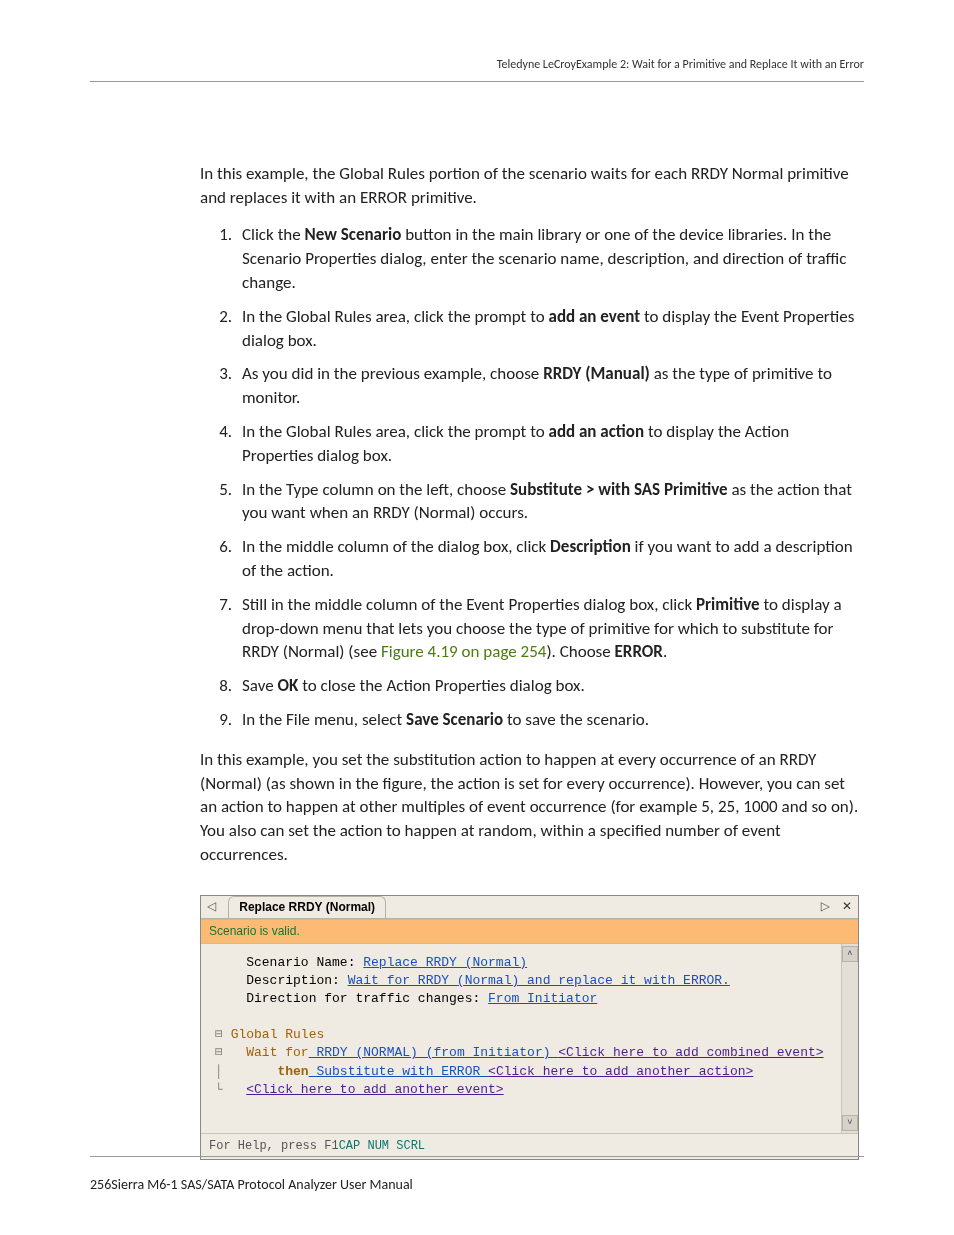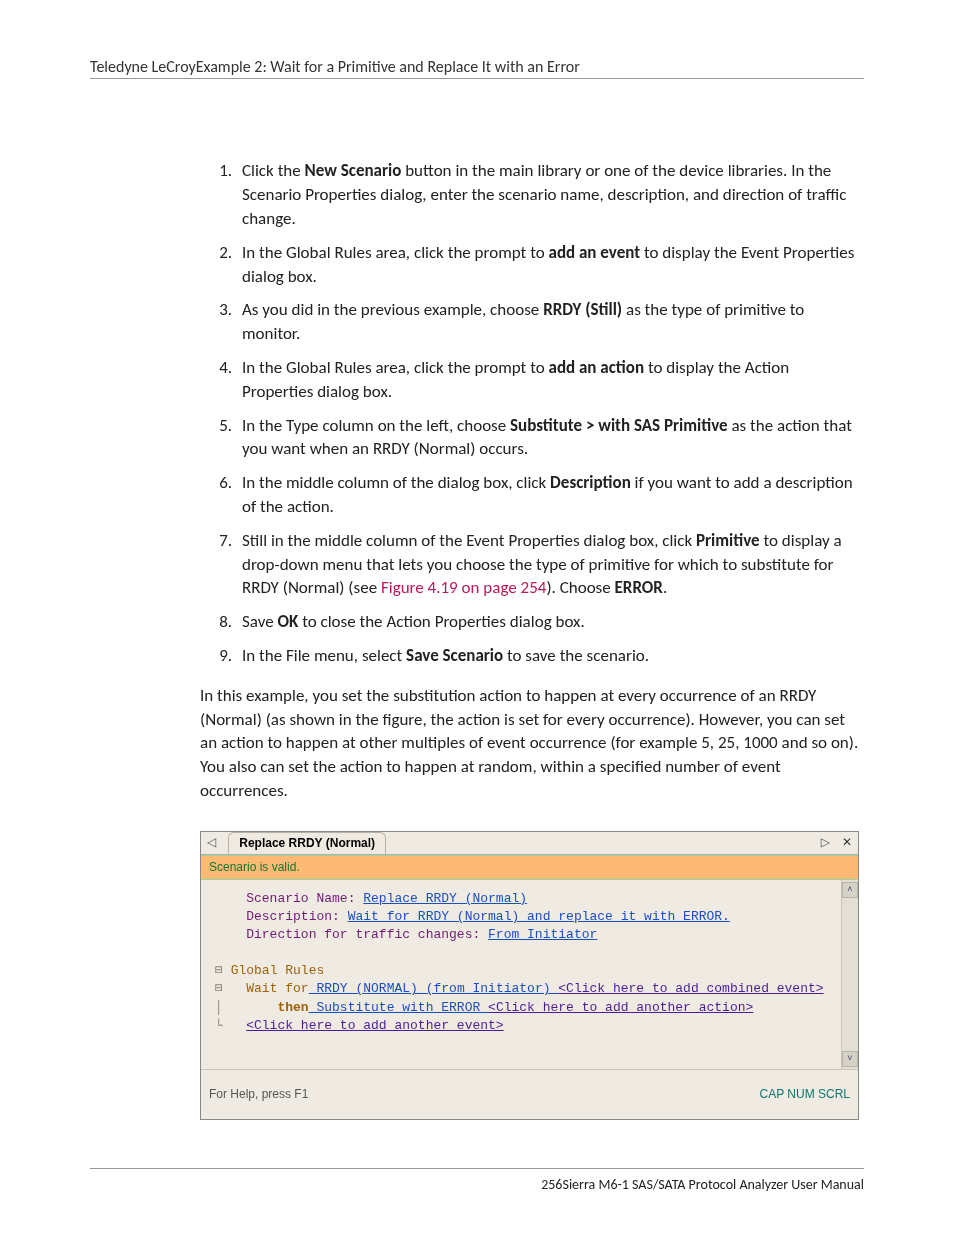--- a/index.html
+++ b/index.html
@@ -1,61 +1,62 @@
 <!DOCTYPE html>
 <html><head>
 <meta charset="utf-8">
 <style>
   html,body{margin:0;padding:0;background:#fff;color:#222;font-family:Calibri,"Segoe UI",Arial,sans-serif;font-size:17px;line-height:1.4}
   .page{width:954px;min-height:1235px;margin:0 auto;position:relative;box-sizing:border-box;padding:56px 90px 60px 90px}
-  .runhead{display:flex;justify-content:flex-start;font-size:16px;color:#333;border-bottom:1px solid #999}
+  .runhead{display:flex;justify-content:flex-end;font-size:12px;color:#333;padding-bottom:8px;border-bottom:1px solid #999}
   .body-text{margin-top:80px;margin-left:110px;margin-right:5px}
   .body-text p{margin:0 0 14px 0}
   ol.steps{margin:8px 0 16px 36px;padding:0}
   ol.steps li{margin:0 0 10px 0;padding-left:6px}
   b{font-weight:700}
-  a.xref{color:#be185d;text-decoration:none}
+  a.xref{color:#4d7c0f;text-decoration:none}
   
   .figure{margin-top:28px;border:1px solid #888;font-family:"Courier New",Courier,monospace;font-size:13px;color:#000;background:#efebe3}
   .fig-tabbar{display:flex;align-items:center;background:#efebe3;border-bottom:1px solid #b7b2a8;height:22px}
   .tri{font-family:Arial,sans-serif;color:#555;padding:0 6px;font-size:12px}
   .tab{background:#efebe3;border:1px solid #b7b2a8;border-bottom:none;border-top-left-radius:6px;border-top-right-radius:6px;padding:2px 10px;font-family:Tahoma,Arial,sans-serif;font-weight:700;font-size:12px;margin-left:6px}
   .tabbar-spacer{flex:1}
   .tab-close{font-family:Arial,sans-serif;color:#333;padding:0 6px;font-size:12px}
   .statusbar-valid{background:#fdba74;border-top:1px solid #9ad49a;border-bottom:1px solid #9ad49a;padding:3px 8px;font-family:Tahoma,Arial,sans-serif;font-size:12px;color:#173}
   .editor-wrap{display:flex;background:#efebe3}
   .editor{flex:1;padding:10px 14px 16px 14px}
   .scrollbar{width:16px;background:#e3dfd6;border-left:1px solid #c9c4ba;display:flex;flex-direction:column;justify-content:space-between;align-items:center;padding:2px 0}
   .sb-btn{width:14px;height:14px;background:#d6d2c8;border:1px solid #b7b2a8;font-size:9px;line-height:12px;text-align:center;font-family:Arial,sans-serif;color:#446}
   .line{white-space:pre}
   .kw{color:#a16207}
   .link{color:#1a4fc0;text-decoration:underline}
   .ghost{color:#4c1d95;text-decoration:underline}
   .tree{color:#8a8577}
-  .lbl{color:#701a75}
-  .fig-status{display:flex;justify-content:space-between;background:#efebe3;border-top:1px solid #c9c4ba;padding:16px 8px;font-family:Liberation Sans, sans-serif;font-size:12px;color:#555}
+  .lbl{color:#000000}
+  .fig-status{display:flex;justify-content:flex-start;background:#efebe3;border-top:1px solid #c9c4ba;padding:4px 8px;font-family:Liberation Mono, monospace;font-size:12px;color:#555}
   .fig-status .dim{color:#0f766e}
-  .footer{position:absolute;left:90px;right:90px;bottom:40px;border-top:1px solid #999;padding-top:6px;display:flex;justify-content:flex-end;font-size:14px}
+  .footer{position:absolute;left:90px;right:90px;bottom:40px;border-top:1px solid #999;padding-top:18px;display:flex;justify-content:flex-start;font-size:14px}
 </style>
 </head>
 <body>
 
 <div class="page">
 
   <div class="runhead">
     <span>Teledyne LeCroy</span>
     <span>Example 2: Wait for a Primitive and Replace It with an Error</span>
   </div>
 
   <div class="body-text">
+    <p>In this example, the Global Rules portion of the scenario waits for each RRDY Normal primitive and replaces it with an ERROR primitive.</p>
 
     <ol class="steps">
       <li><span>Click the </span><b>New Scenario</b><span> button in the main library or one of the device libraries. In the Scenario Properties dialog, enter the scenario name, description, and direction of traffic change.</span></li>
       <li><span>In the Global Rules area, click the prompt to </span><b>add an event</b><span> to display the Event Properties dialog box.</span></li>
-      <li><span>As you did in the previous example, choose </span><b>RRDY (Still)</b><span> as the type of primitive to monitor.</span></li>
+      <li><span>As you did in the previous example, choose </span><b>RRDY (Manual)</b><span> as the type of primitive to monitor.</span></li>
       <li><span>In the Global Rules area, click the prompt to </span><b>add an action</b><span> to display the Action Properties dialog box.</span></li>
       <li><span>In the Type column on the left, choose </span><b>Substitute &gt; with SAS Primitive</b><span> as the action that you want when an RRDY (Normal) occurs.</span></li>
       <li><span>In the middle column of the dialog box, click </span><b>Description</b><span> if you want to add a description of the action.</span></li>
       <li><span>Still in the middle column of the Event Properties dialog box, click </span><b>Primitive</b><span> to display a drop-down menu that lets you choose the type of primitive for which to substitute for RRDY (Normal) (see </span><a class="xref" href="#">Figure 4.19 on page 254</a><span>). Choose </span><b>ERROR</b><span>.</span></li>
       <li><span>Save </span><b>OK</b><span> to close the Action Properties dialog box.</span></li>
       <li><span>In the File menu, select </span><b>Save Scenario</b><span> to save the scenario.</span></li>
     </ol>
 
     <p>In this example, you set the substitution action to happen at every occurrence of an RRDY (Normal) (as shown in the figure, the action is set for every occurrence). However, you can set an action to happen at other multiples of event occurrence (for example 5, 25, 1000 and so on). You also can set the action to happen at random, within a specified number of event occurrences.</p>
 

